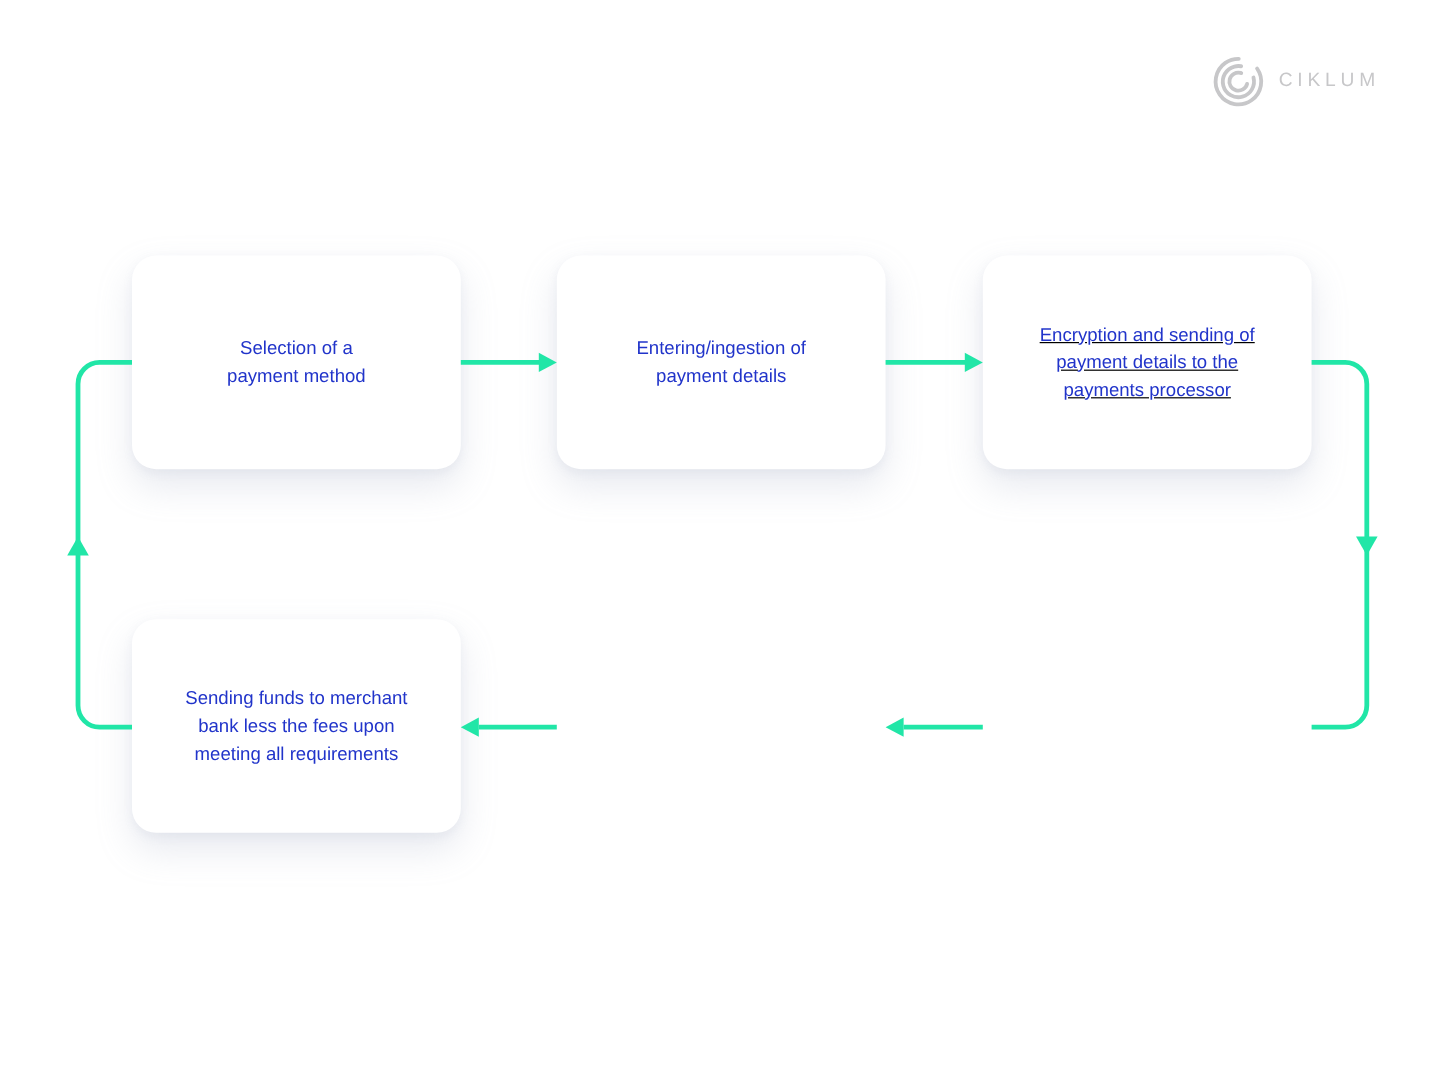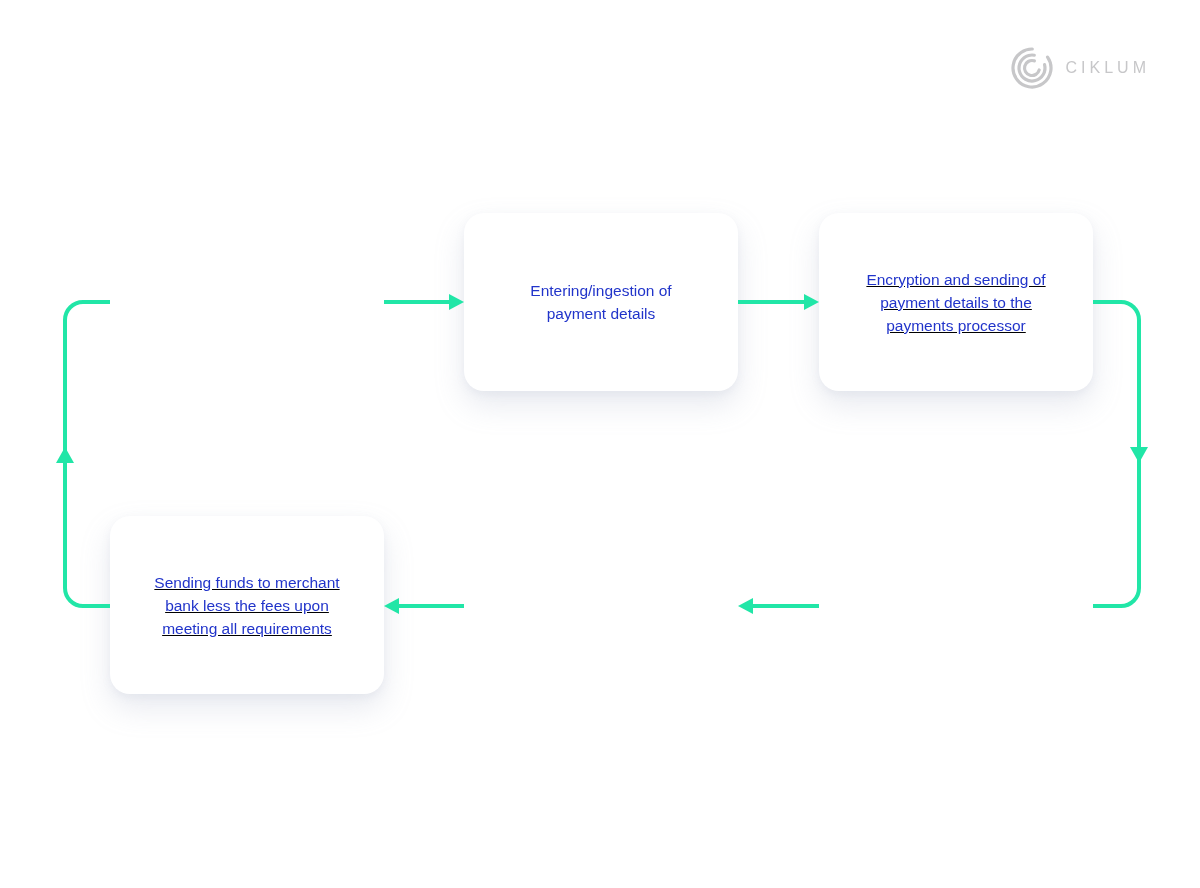--- a/index.html
+++ b/index.html
@@ -43,21 +43,21 @@
     line-height:23px;
     font-weight:500;
     text-align:center;
     white-space:pre-line;
   }
   .box-1{left:110px;top:213px;}
   .box-2{left:464px;top:213px;}
   .box-3{left:819px;top:213px;text-decoration:underline;}
   .box-4{left:819px;top:516px;}
   .box-5{left:464px;top:516px;}
-  .box-6{left:110px;top:516px;text-decoration:underline;}
+  .box-6{left:110px;top:516px;}
   svg.connectors{
     position:absolute;left:0;top:0;
     pointer-events:none;
   }
   svg.connectors path{
     fill:none;
     stroke:var(--arrow);
     stroke-width:4;
     stroke-linejoin:round;
   }
@@ -74,20 +74,24 @@
     <svg width="44" height="44" viewBox="0 0 44 44">
       <g fill="none" stroke="#c7c7c9" stroke-width="3.2" stroke-linecap="round">
         <circle cx="22" cy="22" r="19" pathLength="100" stroke-dasharray="85 15" transform="rotate(-35 22 22)"></circle>
         <circle cx="22" cy="22" r="13" pathLength="100" stroke-dasharray="82 18" transform="rotate(-15 22 22)"></circle>
         <circle cx="22" cy="22" r="7.5" pathLength="100" stroke-dasharray="76 24" transform="rotate(15 22 22)"></circle>
       </g>
     </svg>
     <span class="logo-text">CIKLUM</span>
   </div>
 
+  <div class="flow-box box-1">
+    <div class="box-label">Selection of a
+payment method</div>
+  </div>
   <div class="flow-box box-2">
     <div class="box-label">Entering/ingestion of
 payment details</div>
   </div>
   <div class="flow-box box-3">
     <div class="box-label">Encryption and sending of
 payment details to the
 payments processor</div>
   </div>
   <div class="flow-box box-6">

